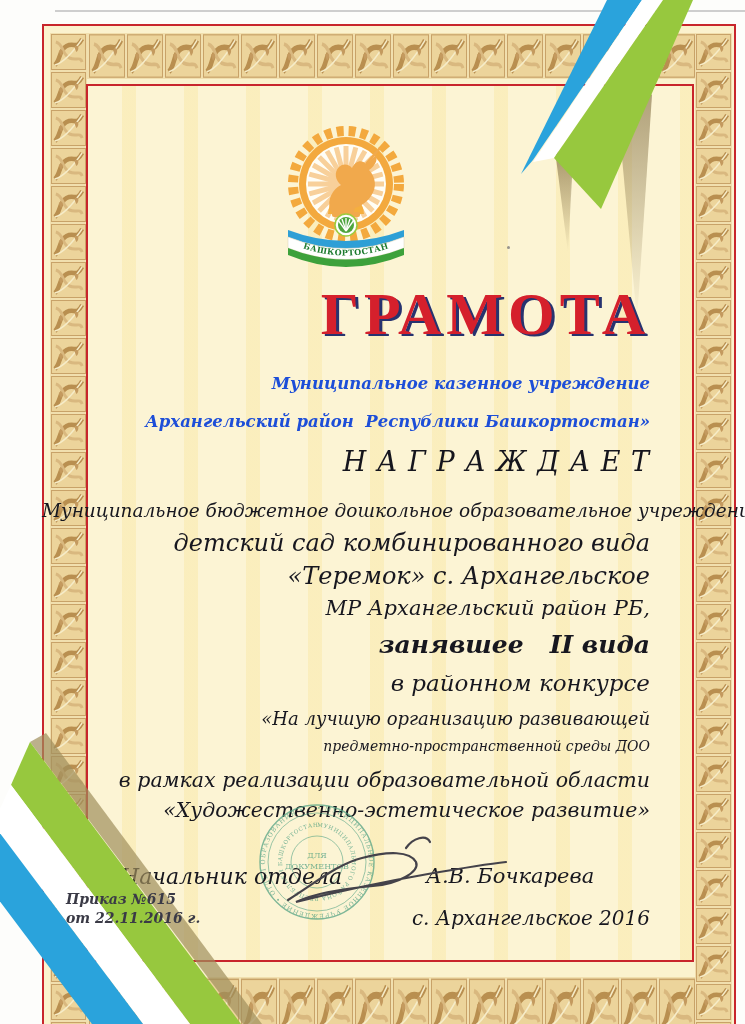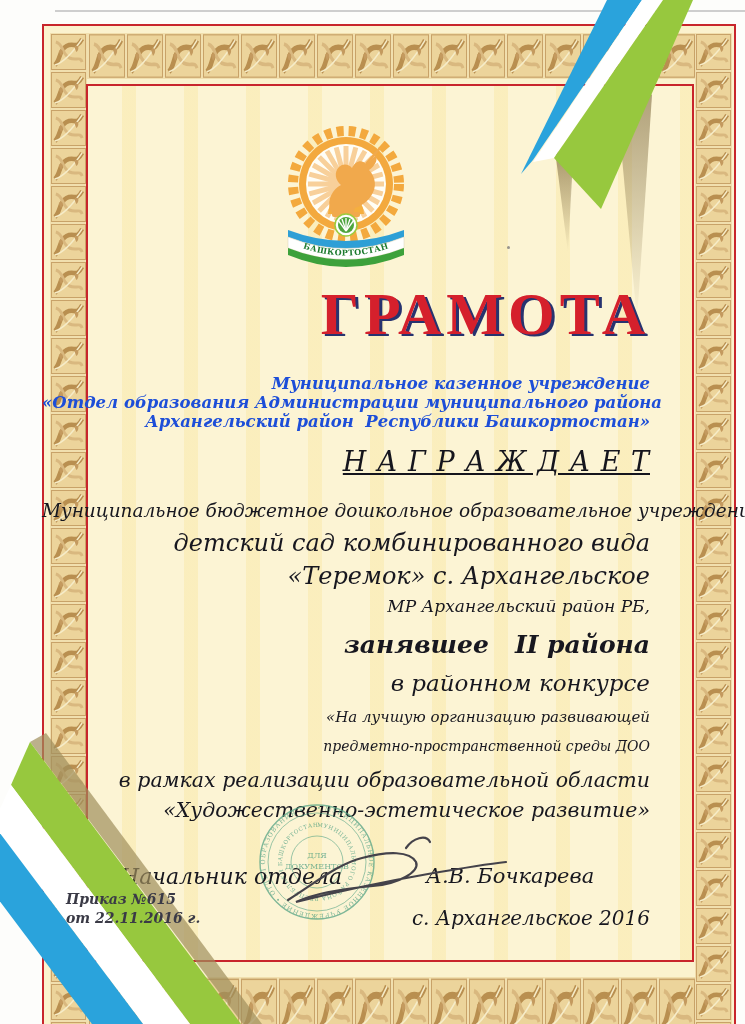--- a/index.html
+++ b/index.html
@@ -830,33 +830,32 @@
             <path d="M70,109 L70,96"></path>
           <path d="M70,109 L74,97"></path>
             <path d="M70,109 L78,98"></path>
         </g>
       </g>
     </svg>
 
     <div class="line title" style="top:222px;">ГРАМОТА</div>
 
     <div class="line issuer" style="top:316px;">Муниципальное казенное учреждение</div>
-    <div class="line issuer" style="top:335px;">«Отдел образования Администрации муниципального района</div>
     <div class="line issuer" style="top:354px;">Архангельский район  Республики Башкортостан»</div>
 
-    <div class="line awards" style="top:388px;text-decoration:underline;">Н А Г Р А Ж Д А Е Т</div>
+    <div class="line awards" style="top:388px;">Н А Г Р А Ж Д А Е Т</div>
 
     <div class="line cal" style="top:442px;font-size:18.5px;">Муниципальное бюджетное дошкольное образовательное учреждение</div>
     <div class="line cal" style="top:471px;font-size:24px;">детский сад комбинированного вида</div>
     <div class="line cal" style="top:504px;font-size:24px;">«Теремок» с. Архангельское</div>
-    <div class="line cal" style="top:538px;font-size:17px;">МР Архангельский район РБ,</div>
-
-    <div class="line cal" style="top:572px;font-size:25px;font-weight:bold;">занявшее   II района</div>
+    <div class="line cal" style="top:538px;font-size:21px;">МР Архангельский район РБ,</div>
+
+    <div class="line cal" style="top:572px;font-size:25px;font-weight:bold;">занявшее   II вида</div>
     <div class="line cal" style="top:612px;font-size:23px;">в районном конкурсе</div>
-    <div class="line cal" style="top:650px;font-size:15px;">«На лучшую организацию развивающей</div>
+    <div class="line cal" style="top:650px;font-size:18px;">«На лучшую организацию развивающей</div>
     <div class="line cal" style="top:680px;font-size:14px;">предметно-пространственной среды ДОО</div>
     <div class="line cal" style="top:710px;font-size:20.5px;">в рамках реализации образовательной области</div>
     <div class="line cal" style="top:740px;font-size:20.5px;">«Художественно-эстетическое развитие»</div>
 
     <svg style="position:absolute;left:213px;top:742px;opacity:.75;" width="124" height="124" viewBox="0 0 124 124">
       <g stroke="#55a385" fill="none">
         <circle cx="62" cy="62" r="57" stroke-width="1.4"></circle>
         <circle cx="62" cy="62" r="49" stroke-width="0.8"></circle>
         <circle cx="62" cy="62" r="26" stroke-width="0.8"></circle>
       </g>

